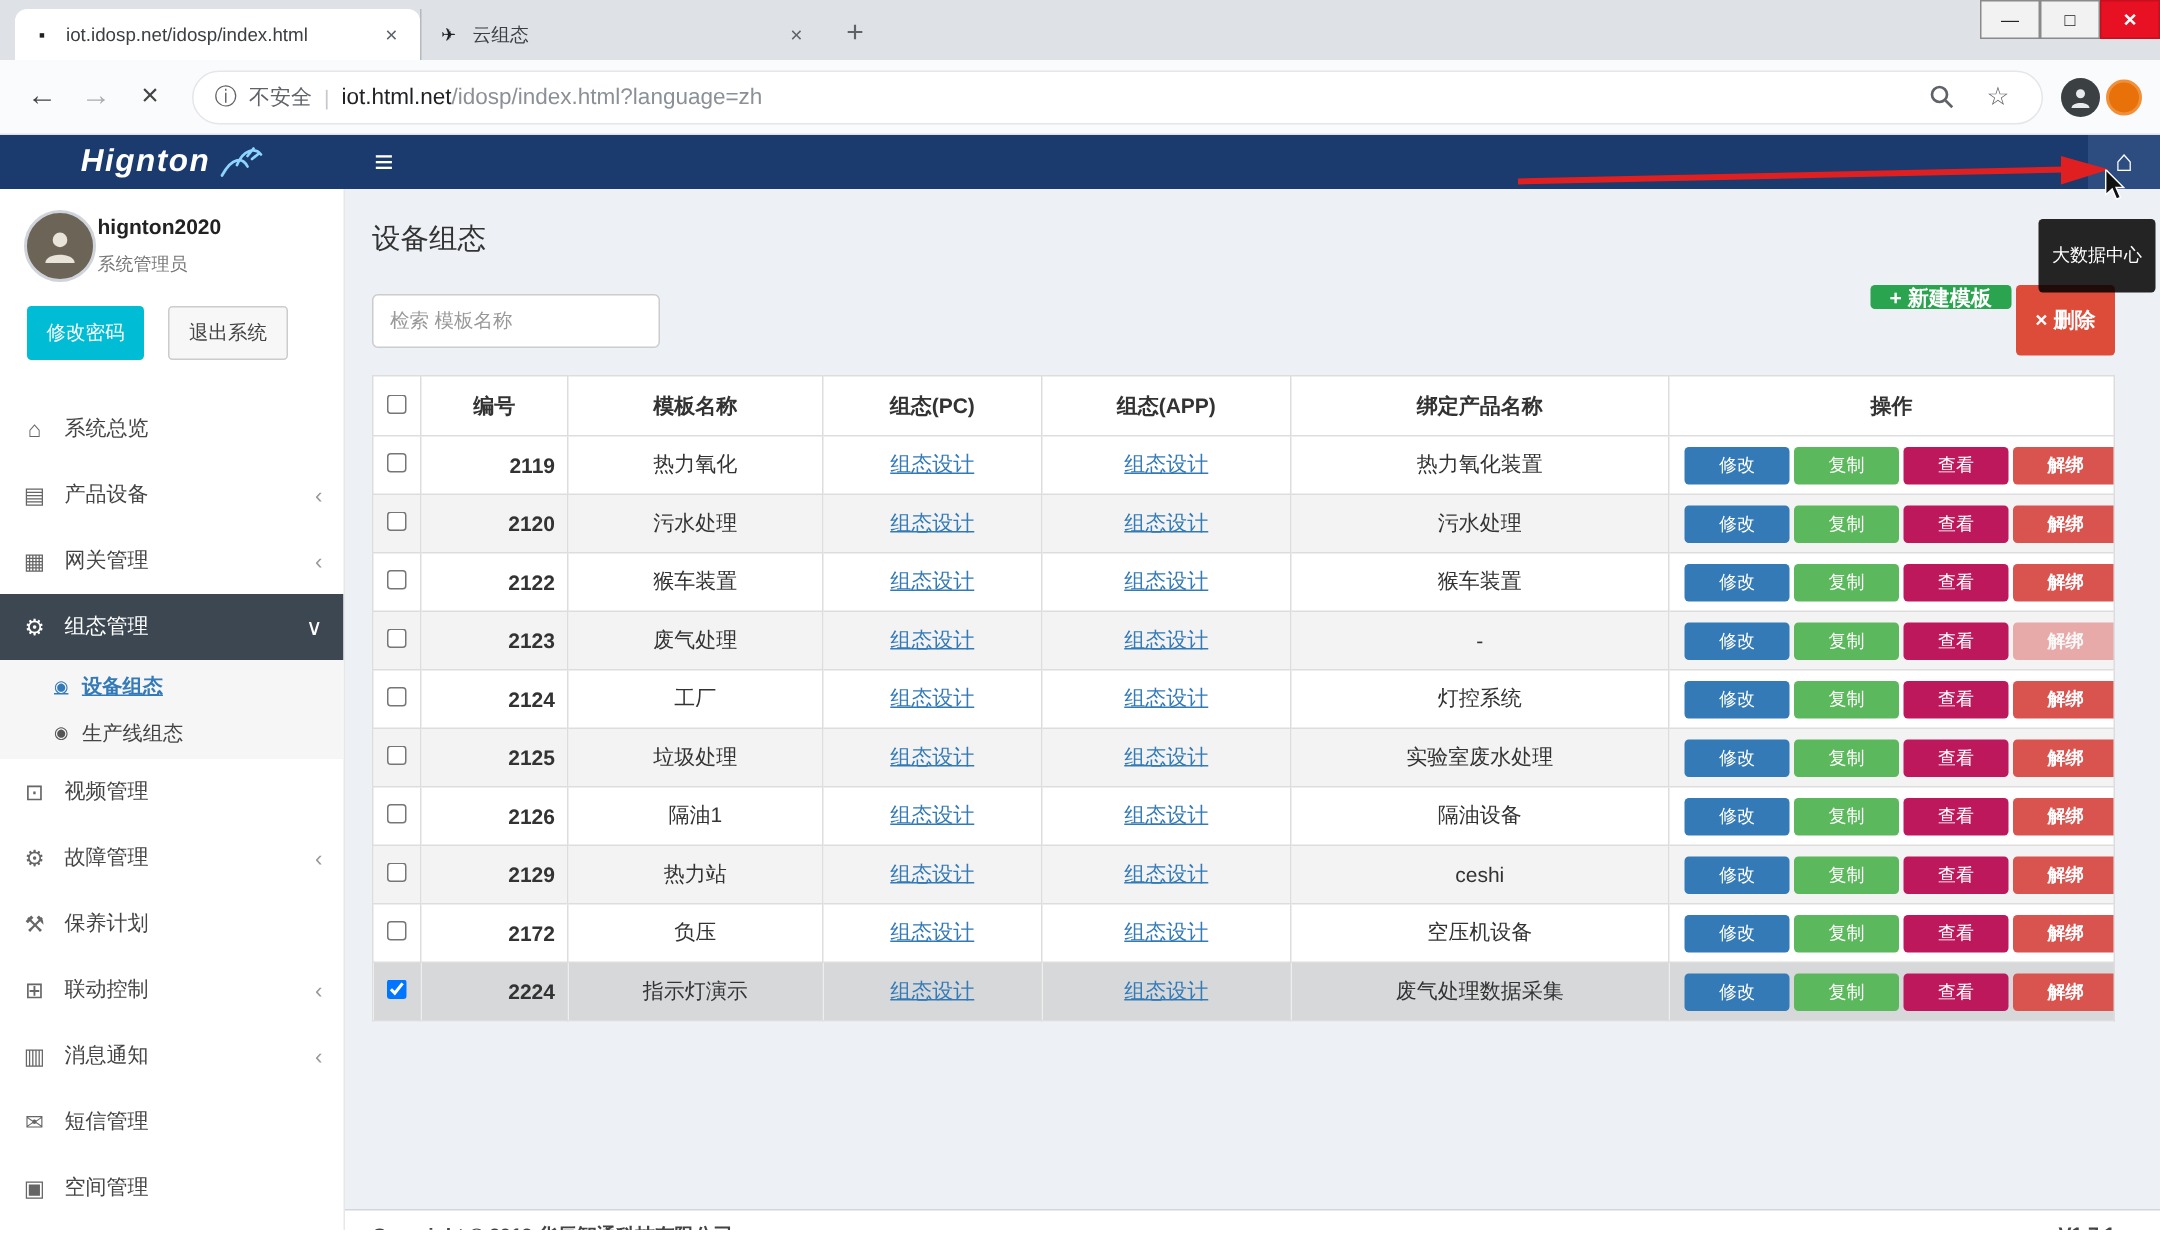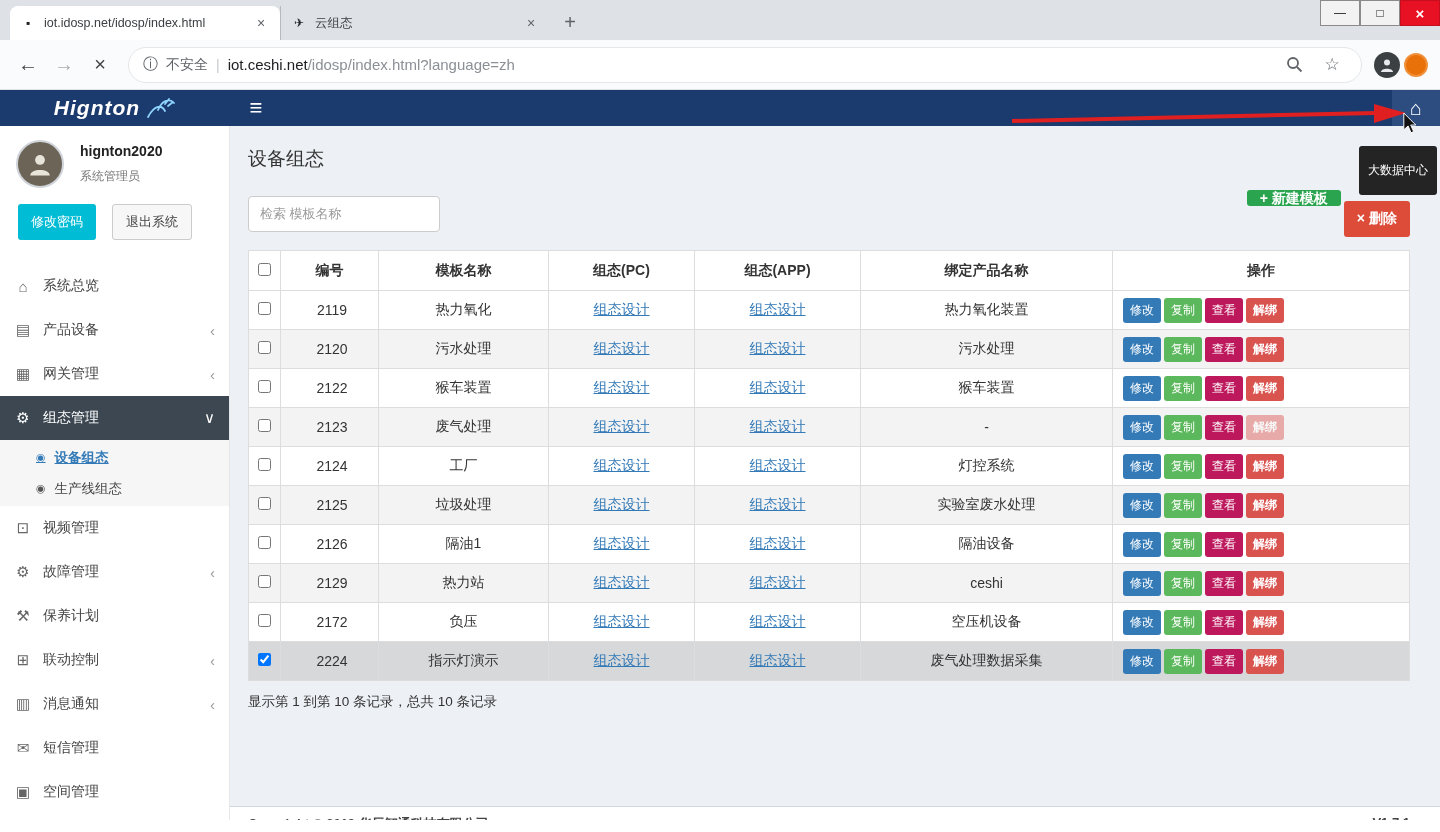--- a/index.html
+++ b/index.html
@@ -44,21 +44,21 @@
   .topbar-spacer { flex:1; }
   .home-btn { width:48px; display:flex; align-items:center; justify-content:center; background:#2d4d80; color:#fff; font-size:20px; cursor:pointer; }
 
   .tooltip { position:absolute; top:146px; right:3px; background:rgba(0,0,0,.85); color:#fff; font-size:12px; padding:16px 9px; border-radius:3px; z-index:60; }
   .anno-arrow { position:absolute; left:1008px; top:100px; z-index:70; pointer-events:none; }
   .mouse-cursor { position:absolute; left:1402px; top:113px; z-index:80; pointer-events:none; }
 
   
   .app-body { height:694px; display:flex; }
   .sidebar { width:230px; background:#fff; flex:none; display:flex; flex-direction:column; overflow:hidden; border-right:1px solid #e7e7e7; }
-  .user-panel { display:flex; align-items:center; gap:16px; padding:14px 16px 6px; }
+  .user-panel { display:flex; align-items:center; gap:1px; padding:14px 16px 6px; }
   .avatar { width:48px; height:48px; border-radius:50%; background:#6d6458; color:#e9e4da; display:flex; align-items:center; justify-content:center; font-size:24px; border:2px solid #cfd4da; flex:none; }
   .user-name { font-weight:bold; font-size:14px; color:#222; }
   .user-role { font-size:12px; color:#777; margin-top:9px; }
   .user-actions { display:flex; gap:16px; padding:10px 18px 14px; }
   .btn-pwd { background:#00bcd4; color:#fff; border:none; border-radius:3px; padding:8px 13px; font-size:13px; cursor:pointer; }
   .btn-logout { background:#f7f7f7; color:#444; border:1px solid #ccc; border-radius:3px; padding:8px 13px; font-size:13px; cursor:pointer; }
 
   .menu { flex:1; margin-top:10px; }
   .menu-item { height:44px; display:flex; align-items:center; gap:11px; padding:0 14px; color:#454545; cursor:pointer; font-size:14px; }
   .menu-item .mi-icon { width:18px; text-align:center; color:#666; font-size:15px; }
@@ -73,32 +73,32 @@
 
   
   .main { flex:1; background:#edf0f5; position:relative; overflow:hidden; }
   .content { padding:16px 30px 0 18px; }
   .page-title { font-size:19px; font-weight:400; color:#333; margin:4px 0 18px; }
   .toolbar-row { display:flex; align-items:center; justify-content:space-between; margin-bottom:13px; }
   .search-input { width:192px; height:36px; border:1px solid #ccc; border-radius:4px; padding:0 11px; font-size:13px; color:#333; background:#fff; }
   .search-input::placeholder { color:#999; }
   .btn-group { display:flex; gap:3px; }
   .btn-new { background:#2aa44e; color:#fff; border:none; border-radius:3px; height:16px; padding:0 13px; font-size:14px; font-weight:bold; cursor:pointer; }
-  .btn-del { background:#dd4b39; color:#fff; border:none; border-radius:3px; height:36px; padding:0 13px; font-size:14px; font-weight:bold; cursor:pointer;margin-top:11px; }
+  .btn-del { background:#dd4b39; color:#fff; border:none; border-radius:3px; height:47px; padding:0 13px; font-size:14px; font-weight:bold; cursor:pointer; }
   .btn-ic { margin-right:4px; font-weight:bold; }
 
   table { width:100%; border-collapse:collapse; background:#fff; table-layout:fixed; }
   th, td { border:1px solid #ddd; text-align:center; font-size:14px; padding:0 8px; height:39px; overflow:hidden; white-space:nowrap; }
   th { height:40px; font-weight:bold; background:#fff; }
-  td.c-id { text-align:center; padding-left:13px; }
+  td.c-id { text-align:right; padding-left:13px;font-weight:bold; }
   td.c-act { text-align:left; padding-left:10px; }
   tr.stripe td { background:#f3f3f3; }
   tr.selected td { background:#d6d8da; }
   .design-link { color:#337ab7; text-decoration:underline; cursor:pointer; }
-  .act { border:none; border-radius:3px; color:#fff; font-size:12px; padding:4px 7px; margin-right:3px; cursor:pointer; }
+  .act { border:none; border-radius:3px; color:#fff; font-size:12px; padding:4px 23px; margin-right:3px; cursor:pointer; }
   .act-modify { background:#337ab7; }
   .act-copy { background:#5cb85c; }
   .act-view { background:#be185d;font-family:Liberation Mono, monospace; }
   .act-unbind { background:#d9534f;font-weight:bold; }
   .act.disabled { opacity:.45; }
   .table-summary { margin:12px 0; font-size:13.5px; color:#333; }
 
   .main-footer { position:absolute; left:0; right:0; top:680px; height:42px; background:#fff; border-top:1px solid #d2d6de; display:flex; justify-content:space-between; padding:8px 30px 0 18px; font-size:13px; color:#444; font-weight:bold; }
 </style>
 </head>
@@ -124,21 +124,21 @@
 </div>
 
 <div class="toolbar">
   <div class="nav-btn">←</div>
   <div class="nav-btn disabled">→</div>
   <div class="nav-btn">×</div>
   <div class="omnibox">
     <span class="omni-info">ⓘ</span>
     <span>不安全</span>
     <span class="omni-sep">|</span>
-    <span class="omni-url"><span class="omni-host">iot.ceshi.net</span><span class="omni-path">/idosp/index.html?language=zh</span></span>
+    <span class="omni-url"><span class="omni-host">iot.html.net</span><span class="omni-path">/idosp/index.html?language=zh</span></span>
     <span class="tool-icon">
       <svg width="17" height="17" viewBox="0 0 17 17">
           <circle cx="7" cy="7" r="5" fill="none" stroke="#5f6368" stroke-width="1.8"></circle>
           <line x1="11" y1="11" x2="15.5" y2="15.5" stroke="#5f6368" stroke-width="1.8"></line>
         </svg>
     </span>
     <span class="tool-icon">☆</span>
   </div>
   <div class="avatar-btn">
     <svg width="16" height="16" viewBox="0 0 16 16">
@@ -365,21 +365,20 @@
                 <td class="c-id">2224</td>
                 <td>指示灯演示</td>
                 <td><a class="design-link">组态设计</a></td>
                 <td><a class="design-link">组态设计</a></td>
                 <td>废气处理数据采集</td>
                 <td class="c-act"><button class="act act-modify">修改</button><button class="act act-copy">复制</button><button class="act act-view">查看</button><button class="act act-unbind">解绑</button></td>
               </tr>
             </tbody>
         </table>
 
-        <div class="table-summary">显示第 1 到第 10 条记录，总共 10 条记录</div>
       </div>
 
       <div class="main-footer">
         <span>Copyright © 2019 华辰智通科技有限公司</span>
         <span>V1.7.1</span>
       </div>
     </div>
   </div>
 </div>
 

